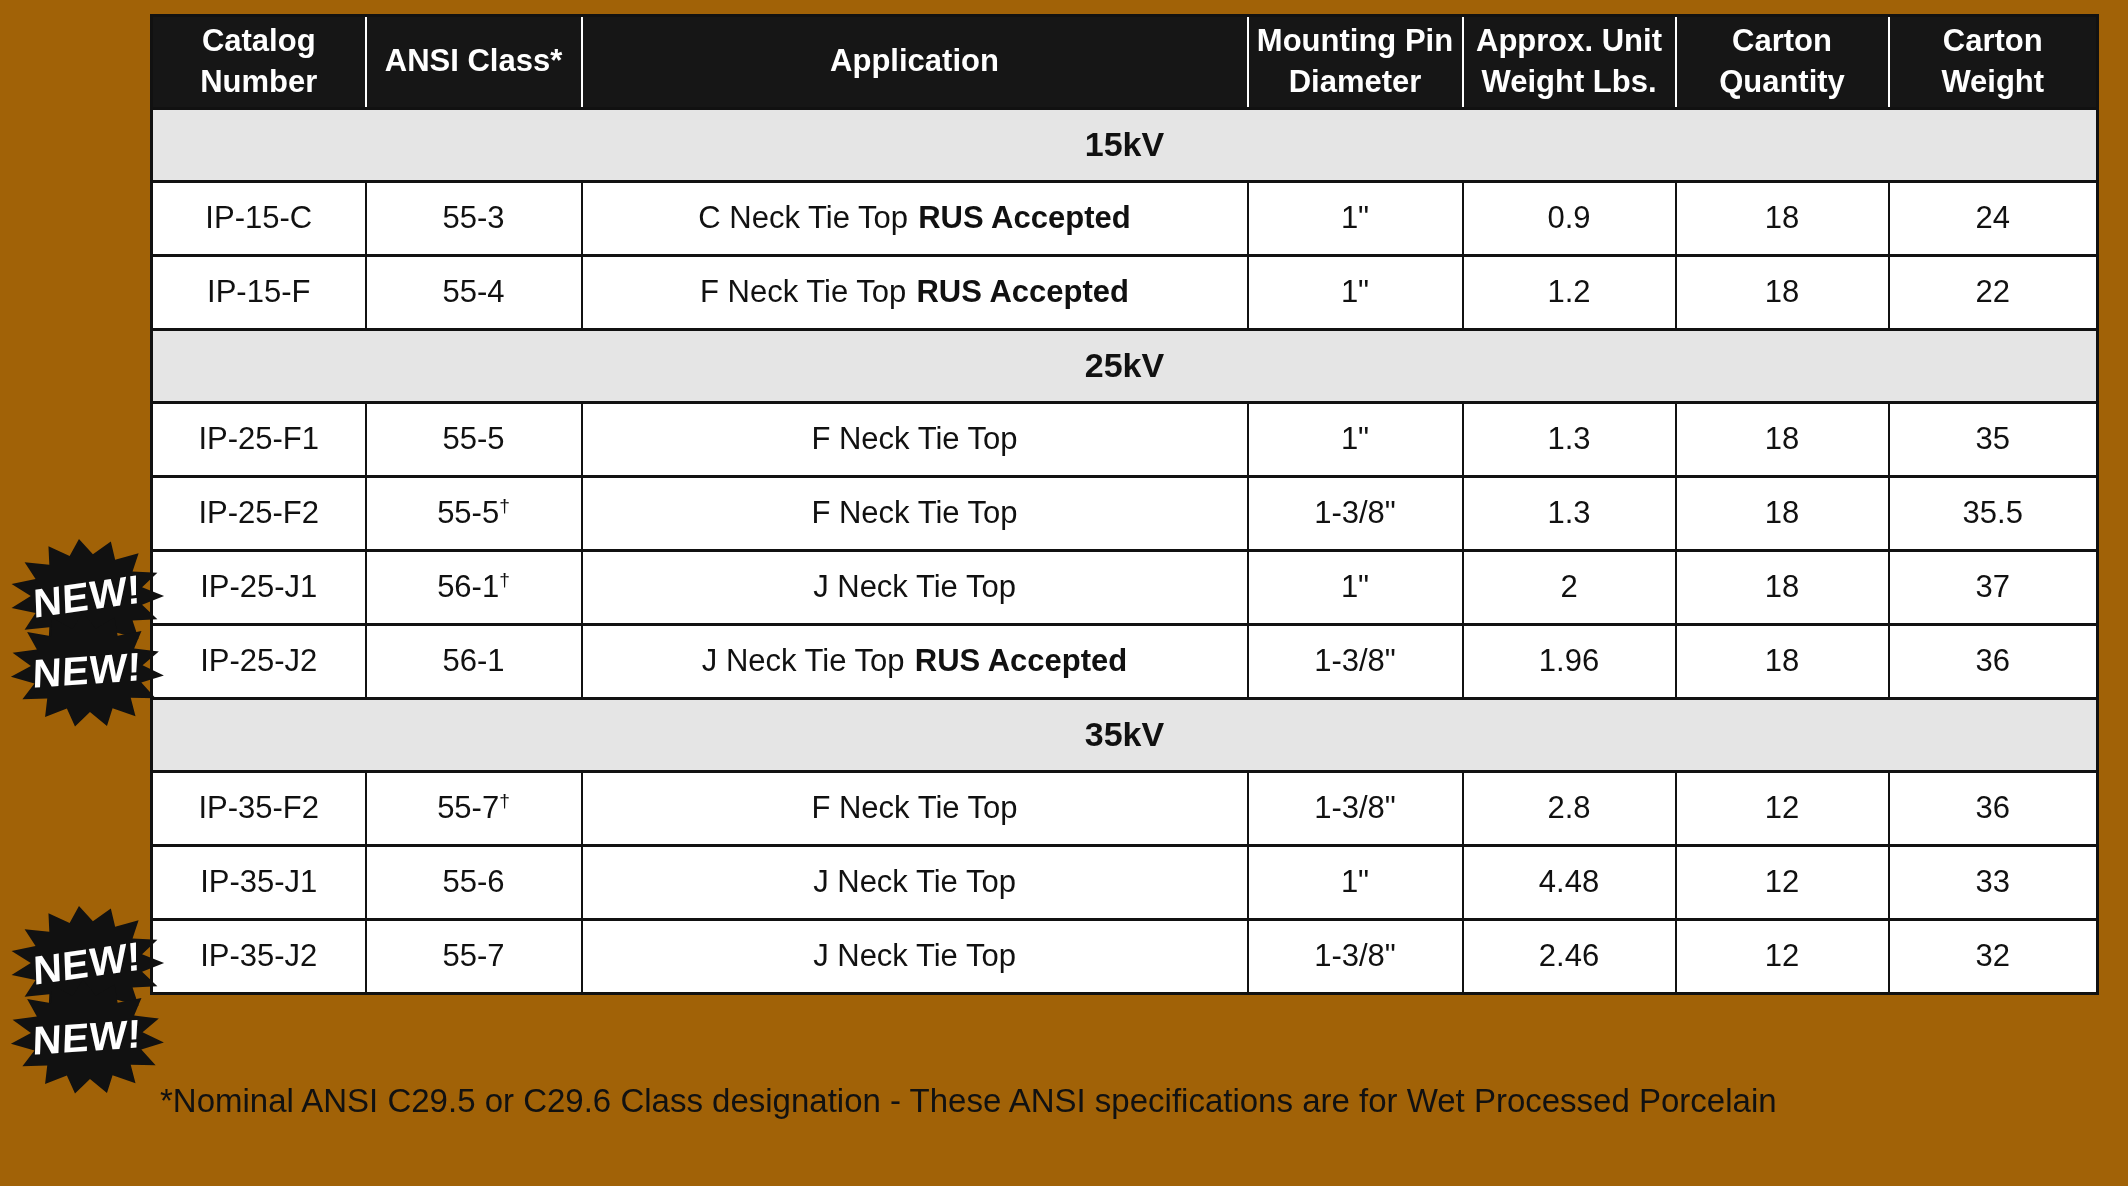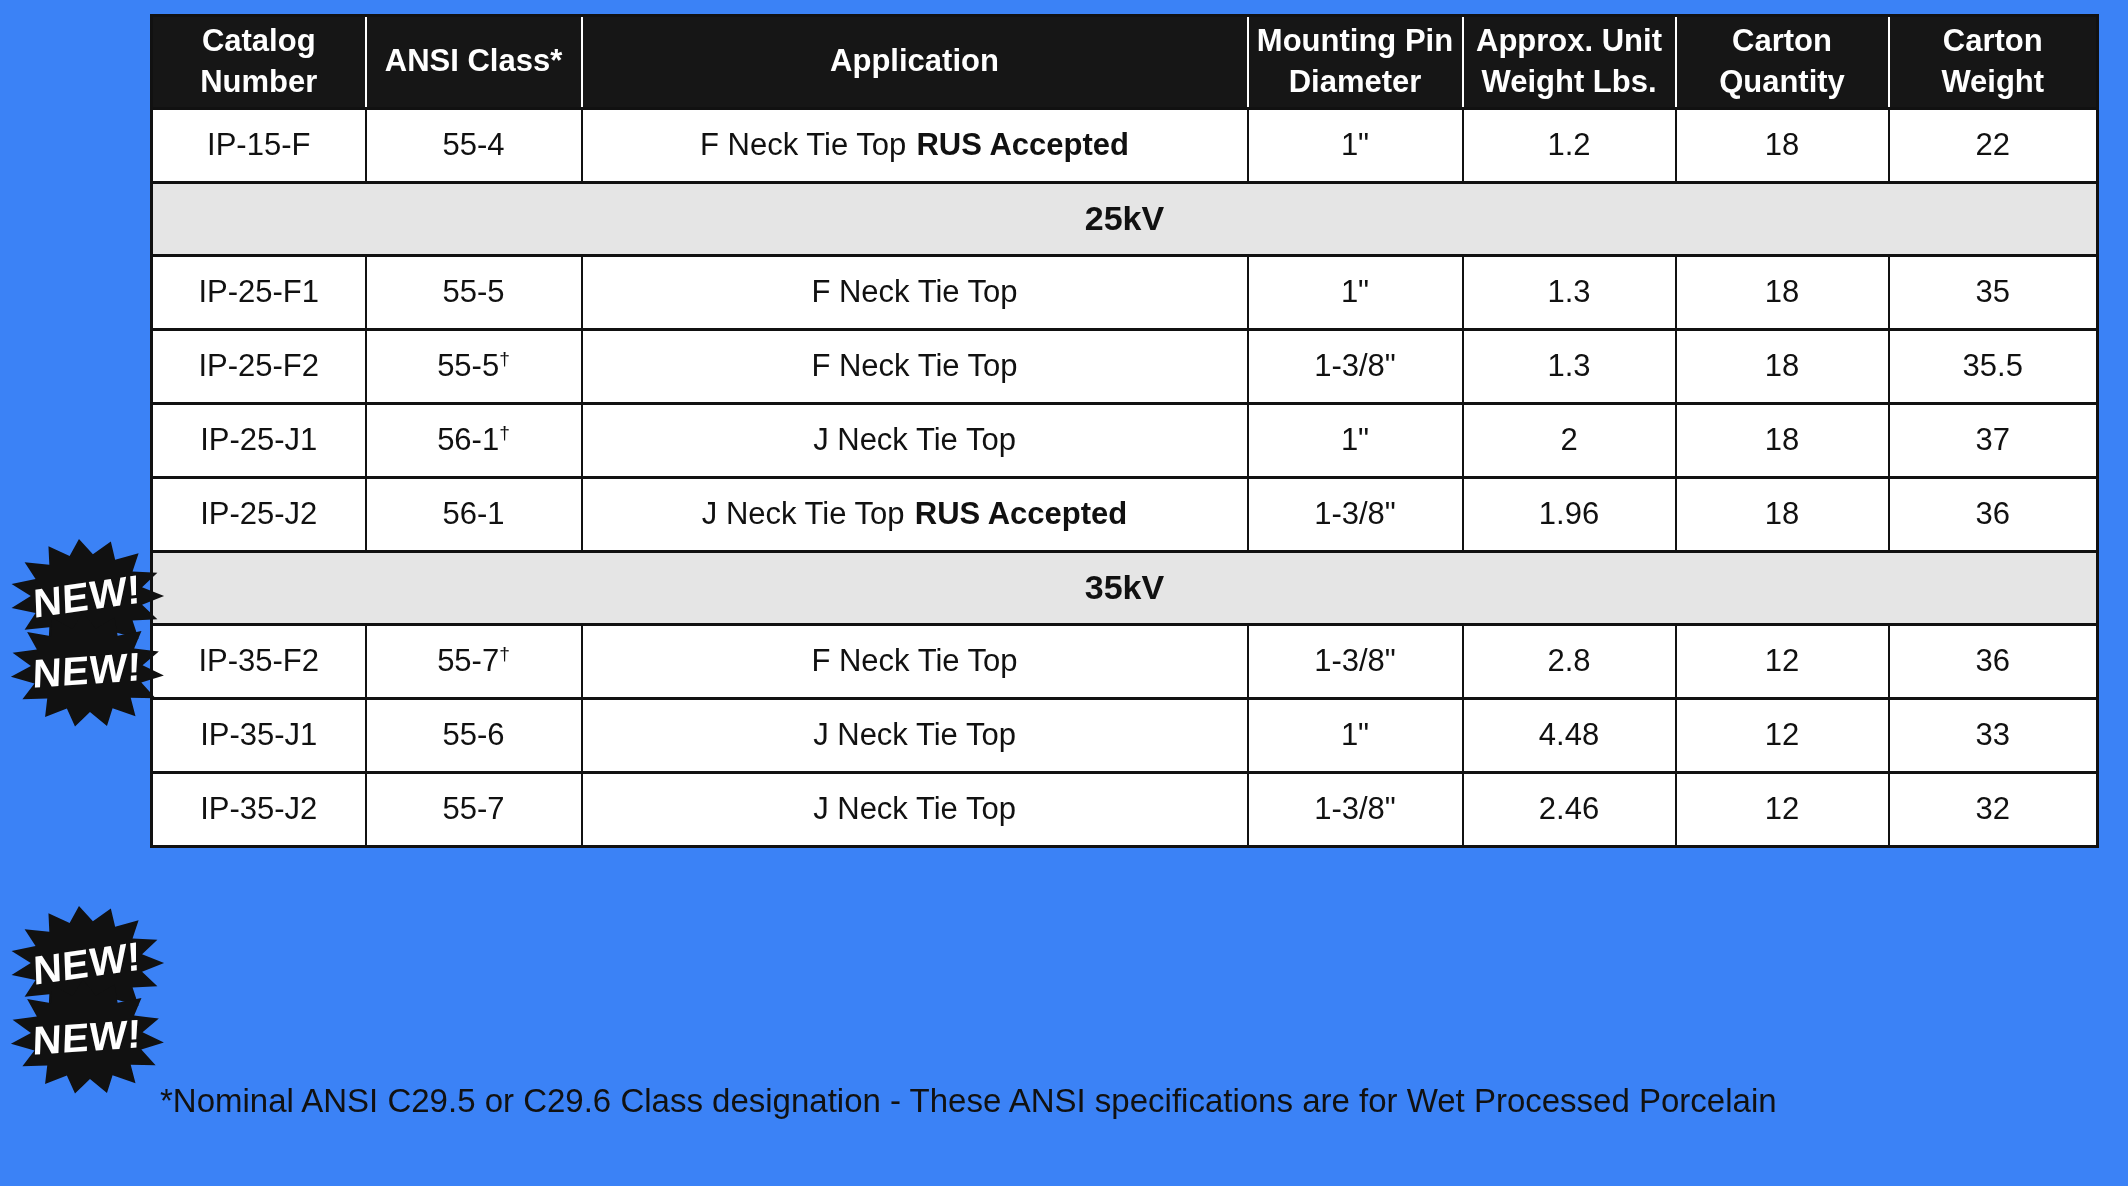--- a/index.html
+++ b/index.html
@@ -2,21 +2,21 @@
 <html><head>
 <meta charset="utf-8">
 <style>
   * { margin: 0; padding: 0; box-sizing: border-box; }
   html, body { background: #ffffff; }
   body {
     width: 2128px; height: 1186px;
     font-family: "Liberation Sans", "DejaVu Sans", sans-serif;
     color: #111111;
   }
-  .page { position: relative; width: 2128px; height: 1186px; background: #3b82f6; overflow: hidden; }
+  .page { position: relative; width: 2128px; height: 1186px; background: #a16207; overflow: hidden; }
 
   
   table.spec {
     position: absolute; left: 150px; top: 14px; width: 1946px;
     border-collapse: collapse; table-layout: fixed;
     border: 3px solid #111111;
   }
   table.spec thead th {
     background: #161616; color: #ffffff;
     font-weight: bold; font-size: 31px; line-height: 1.32;
@@ -93,21 +93,33 @@
 Diameter</th>
         <th>Approx. Unit
 Weight Lbs.</th>
         <th>Carton
 Quantity</th>
         <th>Carton
 Weight</th>
       </tr>
     </thead>
     <tbody>
-
+      <tr class="section-row">
+        <td colspan="7">15kV</td>
+      </tr>
+
+      <tr>
+        <td class="cell">IP-15-C</td>
+        <td class="cell"><span>55-3</span></td>
+        <td class="cell"><span>C Neck Tie Top</span><span class="b">RUS Accepted</span></td>
+        <td class="cell">1"</td>
+        <td class="cell">0.9</td>
+        <td class="cell">18</td>
+        <td class="cell">24</td>
+      </tr>
       <tr>
         <td class="cell">IP-15-F</td>
         <td class="cell"><span>55-4</span></td>
         <td class="cell"><span>F Neck Tie Top</span><span class="b">RUS Accepted</span></td>
         <td class="cell">1"</td>
         <td class="cell">1.2</td>
         <td class="cell">18</td>
         <td class="cell">22</td>
       </tr>
 

